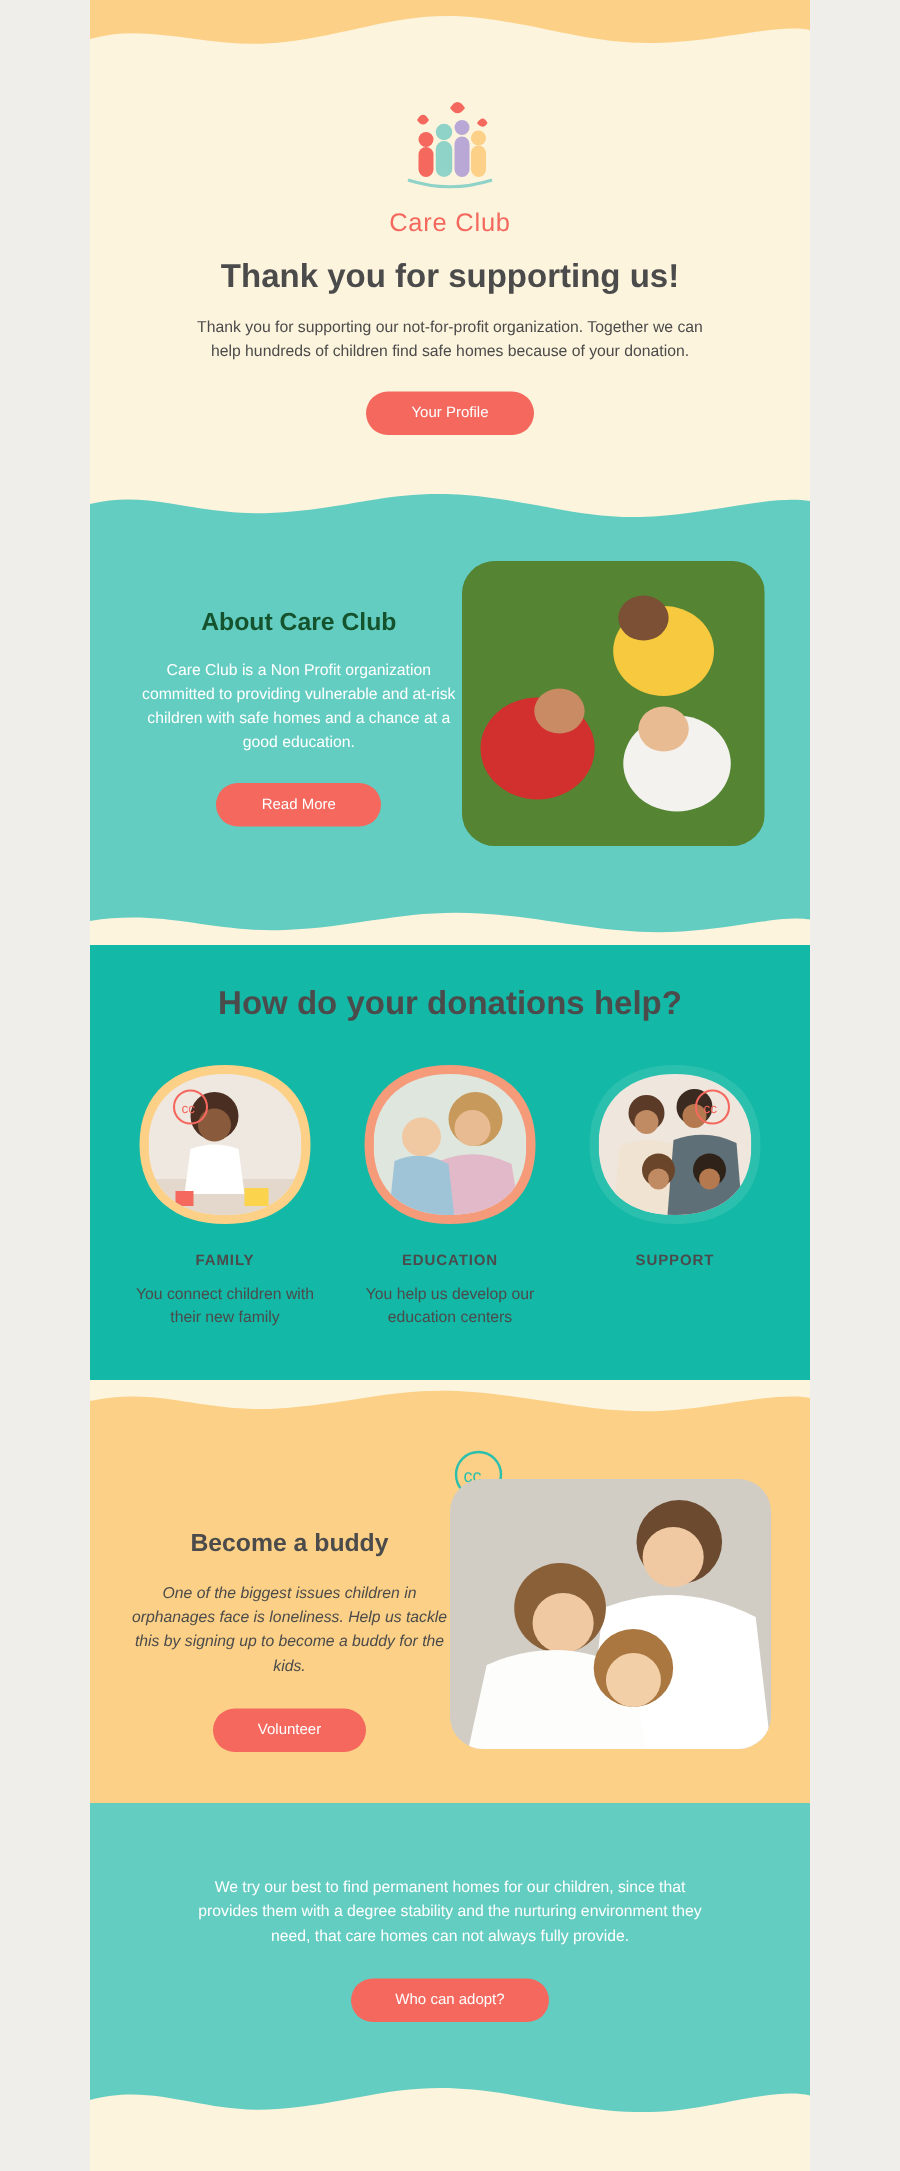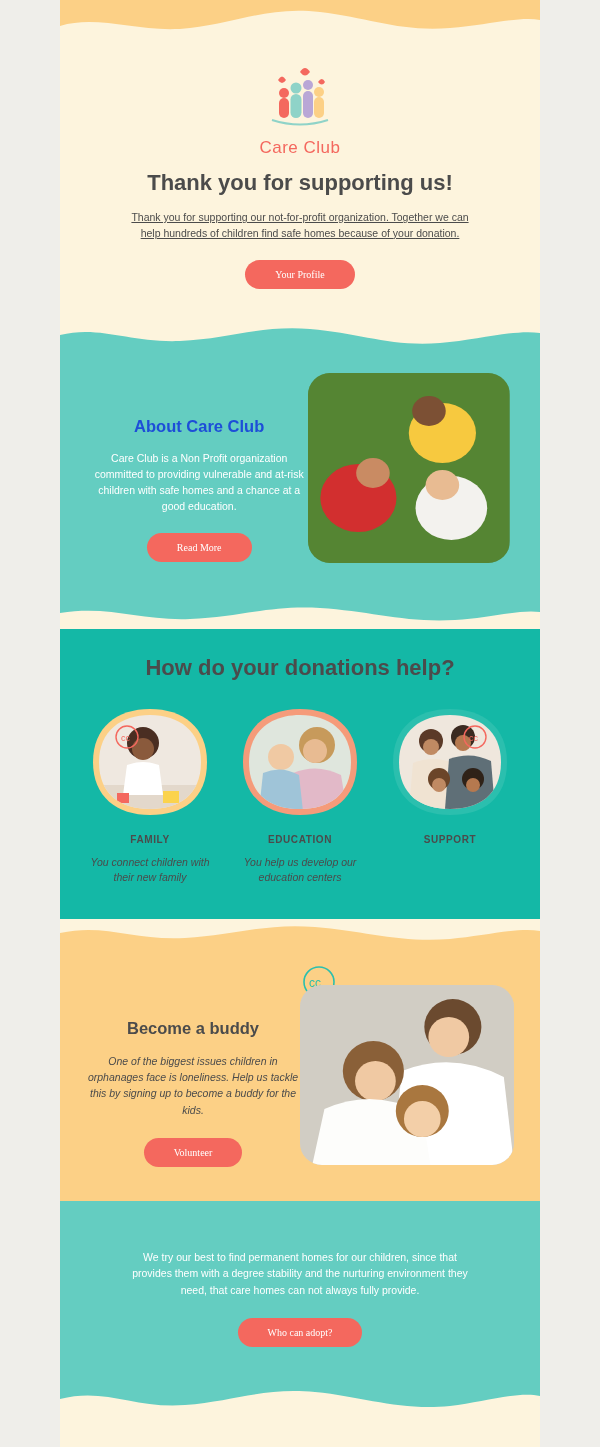--- a/index.html
+++ b/index.html
@@ -39,48 +39,48 @@
   }
   .btn {
     display: inline-block;
     background: #f4685e;
     color: #ffffff;
     font-size: 10px;
     padding: 9px 30px;
     border-radius: 20px;
     border: none;
     cursor: pointer;
-    font-family: Liberation Serif, serif;
+    font-family: Liberation Sans, sans-serif;
   }
 
   
   .wave { display: block; width: 100%; }
 
   
   .hero { background: #fdf4dd; padding: 6px 0 34px 0; }
   .logo-wrap { text-align: center; padding: 26px 0 12px 0; }
   .logo-word {
     font-size: 17px;
     color: #f4685e;
     letter-spacing: .5px;
     margin-top: 2px;
     font-family: "Liberation Sans", sans-serif;
   }
-  .hero-copy { width: 350px; margin: 14px auto 0 auto; text-decoration: underline; }
+  .hero-copy { width: 350px; margin: 14px auto 0 auto; }
 
   
   .about {
     background: #64cdc1;
     padding: 14px 30px 40px 30px;
     box-sizing: border-box;
     display: flex;
     align-items: flex-start;
   }
   .about-left { width: 52%; text-align: center; padding-top: 38px; }
-  .about-left h2 { color: #1d4ed8; font-size: 16.5px; margin: 12px 0 14px 0; }
+  .about-left h2 { color: #14532d; font-size: 16.5px; margin: 0 0 14px 0; }
   .about-left p { color: #ffffff; font-size: 10.5px; line-height: 1.55; margin: 0 0 18px 0; }
   .about-right { width: 48%; padding-top: 6px; }
   .photo {
     border-radius: 22px;
     overflow: hidden;
     position: relative;
     width: 100%;
     height: 190px;
   }
 
@@ -98,21 +98,21 @@
     height: 110px;
     margin: 0 auto;
     position: relative;
   }
   .card h3 {
     font-size: 10px;
     letter-spacing: .6px;
     color: #4b4b4b;
     margin: 17px 0 10px 0;
   }
-  .card p { font-size: 10.5px; line-height: 1.45; color: #4b4b4b; margin: 0; font-style: italic; }
+  .card p { font-size: 10.5px; line-height: 1.45; color: #4b4b4b; margin: 0; }
 
   
   .buddy {
     background: #fcd086;
     padding: 28px 26px 34px 26px;
     box-sizing: border-box;
     display: flex;
     align-items: flex-start;
   }
   .buddy-left { width: 50%; text-align: center; padding-top: 44px; }

